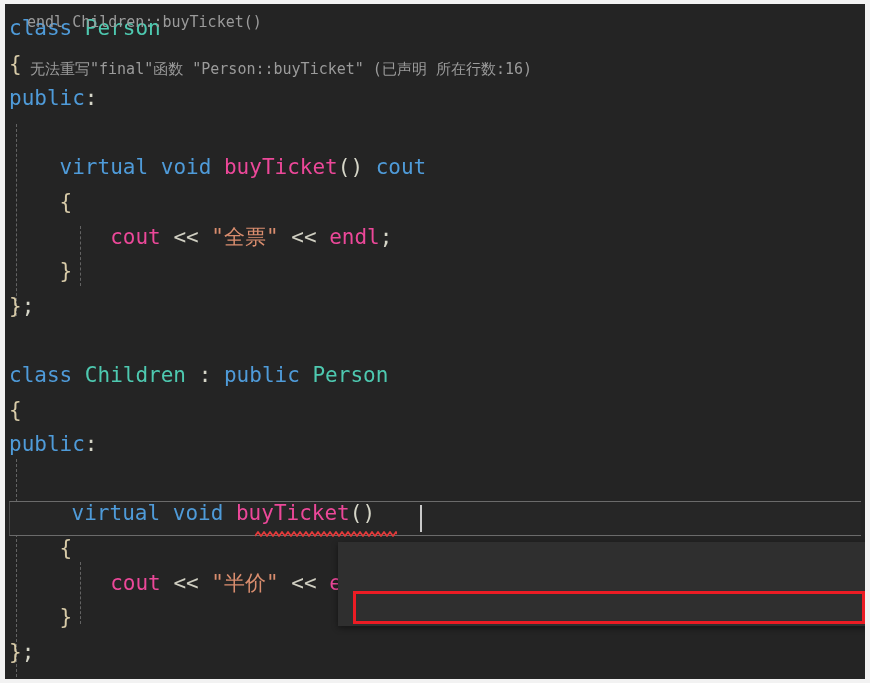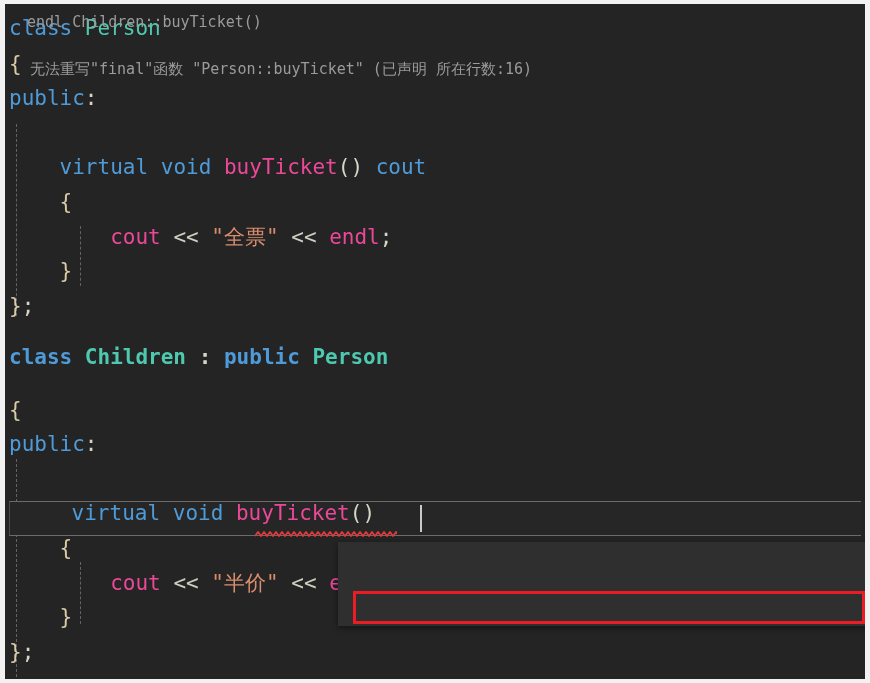--- a/index.html
+++ b/index.html
@@ -160,21 +160,21 @@
         <div class="code-line" style="top: 7px;"><span class="txt"><span class="kw">class </span><span class="type">Person</span></span></div>
         <div class="code-line" style="top: 42.6px;"><span class="txt"><span class="brace">{</span></span></div>
         <div class="code-line" style="top: 77.2px;"><span class="txt"><span class="kw">public</span><span class="punc">:</span></span></div>
         <div class="code-line" style="top: 111.8px;"><span class="txt"></span></div>
         <div class="code-line" style="top: 146.4px;"><span class="txt"><span class="punc">    </span><span class="kw">virtual </span><span class="kw">void </span><span class="id">buyTicket</span><span class="punc">() </span><span class="kw">cout</span></span></div>
         <div class="code-line" style="top: 181px;"><span class="txt"><span class="punc">    </span><span class="brace">{</span></span></div>
         <div class="code-line" style="top: 215.6px;"><span class="txt"><span class="punc">        </span><span class="id">cout </span><span class="op">&lt;&lt; </span><span class="str">"全票"</span><span class="op"> &lt;&lt; </span><span class="id">endl</span><span class="punc">;</span></span></div>
         <div class="code-line" style="top: 250.2px;"><span class="txt"><span class="punc">    </span><span class="brace">}</span></span></div>
         <div class="code-line" style="top: 284.8px;"><span class="txt"><span class="brace">}</span><span class="punc">;</span></span></div>
         <div class="code-line" style="top: 319.4px;"><span class="txt"></span></div>
-        <div class="code-line" style="top: 336px; font-weight: bold;"><span class="txt"><span class="kw">class </span><span class="type">Children </span><span class="punc">: </span><span class="kw">public </span><span class="type">Person</span></span></div>
+        <div class="code-line" style="top: 354px;"><span class="txt"><span class="kw">class </span><span class="type">Children </span><span class="punc">: </span><span class="kw">public </span><span class="type">Person</span></span></div>
         <div class="code-line" style="top: 388.6px;"><span class="txt"><span class="brace">{</span></span></div>
         <div class="code-line" style="top: 423.2px;"><span class="txt"><span class="kw">public</span><span class="punc">:</span></span></div>
         <div class="code-line" style="top: 457.8px;"><span class="txt"></span></div>
         <div class="code-line" style="top: 492.4px; margin-left: 12px;"><span class="txt"><span class="punc">    </span><span class="kw">virtual </span><span class="kw">void </span><span class="id">buyTicket</span><span class="punc">()</span></span></div>
         <div class="code-line" style="top: 527px;"><span class="txt"><span class="punc">    </span><span class="brace">{</span></span></div>
         <div class="code-line" style="top: 561.6px;"><span class="txt"><span class="punc">        </span><span class="id">cout </span><span class="op">&lt;&lt; </span><span class="str">"半价"</span><span class="op"> &lt;&lt; </span><span class="id">endl</span><span class="punc">;</span></span></div>
         <div class="code-line" style="top: 596.2px;"><span class="txt"><span class="punc">    </span><span class="brace">}</span></span></div>
         <div class="code-line" style="top: 630.8px;"><span class="txt"><span class="brace">}</span><span class="punc">;</span></span></div>
       </div>
 

